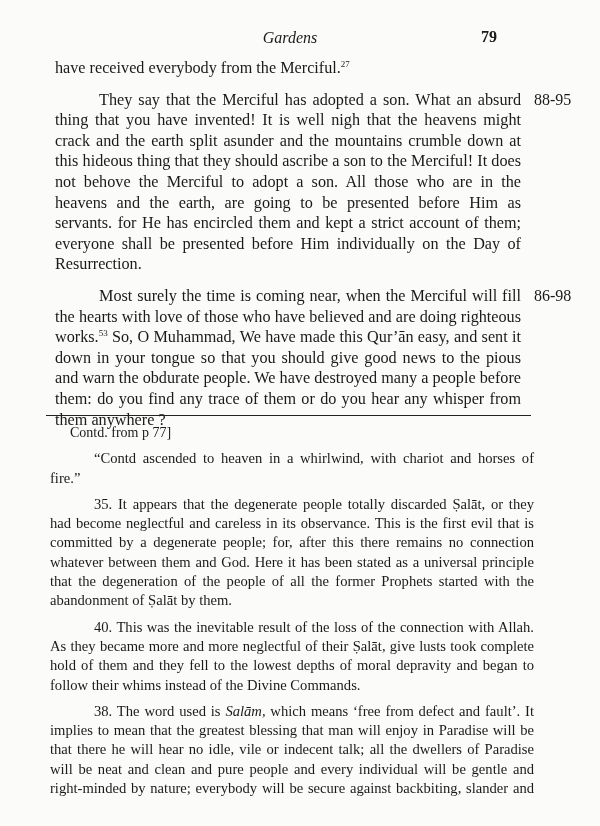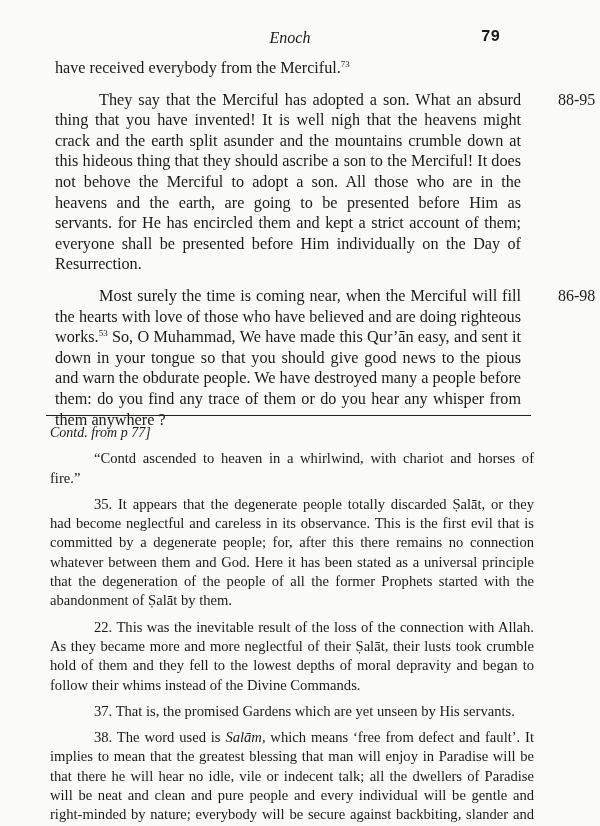--- a/index.html
+++ b/index.html
@@ -6,72 +6,71 @@
     body {
       width: 600px; height: 826px; background: #fbfbf9; overflow: hidden;
       font-family: "Liberation Serif", "DejaVu Serif", serif; color: #1a1a1a;
       position: relative;
     }
     .page { position: absolute; left: 0; top: 0; width: 600px; height: 826px; }
     .header-title {
       position: absolute; top: 29px; left: 0; width: 600px; text-align: center;
       font-style: italic; font-size: 16px; padding-right: 20px; box-sizing: border-box;
     }
-    .page-number { position: absolute; top: 28px; left: 481px; font-size: 16px; font-weight: bold; font-family: Liberation Mono, monospace; }
+    .page-number { position: absolute; top: 28px; left: 481px; font-size: 16px; font-weight: bold; }
     .main { position: absolute; left: 55px; top: 58px; width: 466px; font-size: 16.2px; line-height: 20.6px; }
     .main p { margin: 0; text-align: justify; }
     .main p.indent { text-indent: 44px; }
     .verse-block { position: relative; }
     .verse-ref {
-      position: absolute; left: 479px; top: 0; font-size: 16px; white-space: nowrap; margin-left: 24px;
+      position: absolute; left: 479px; top: 0; font-size: 16px; white-space: nowrap;
     }
     sup { font-size: 9px; vertical-align: 6px; line-height: 0; }
     .rule {
       position: absolute; left: 46px; top: 415px; width: 485px; height: 0;
       border-top: 1.6px solid #222;
     }
     .footnotes {
       position: absolute; left: 50px; top: 423px; width: 484px;
       font-size: 14.6px; line-height: 19.3px;
     }
     .footnotes p { margin: 0; text-align: justify; }
-    .footnotes p.cont { font-style: italic; font-size: 14px; }
+    .footnotes p.cont { font-size: 14px; margin-left: 20px; }
     .footnotes p.indent { text-indent: 44px; }
     .footnotes p.gap { margin-top: 7px; }
     .footnotes p.last-full { text-align-last: justify; }
     em { }
   </style>
 </head>
 <body>
 
 <div class="page">
-  <div class="header-title">Enoch</div>
+  <div class="header-title">Gardens</div>
   <div class="page-number">79</div>
 
   <div class="main">
-    <p><span>have received everybody from the Merciful.</span><sup>73</sup></p>
+    <p><span>have received everybody from the Merciful.</span><sup>27</sup></p>
 
     <div class="verse-block" style="margin-top:11px;">
       <p class="indent">They say that the Merciful has adopted a son. What an absurd thing that you have invented! It is well nigh that the heavens might crack and the earth split asunder and the mountains crumble down at this hideous thing that they should ascribe a son to the Merciful! It does not behove the Merciful to adopt a son. All those who are in the heavens and the earth, are going to be presented before Him as servants. for He has encircled them and kept a strict account of them; everyone shall be presented before Him individually on the Day of Resurrection.</p>
       <span class="verse-ref">88-95</span>
     </div>
 
     <div class="verse-block" style="margin-top:11px;">
       <p class="indent"><span>Most surely the time is coming near, when the Merciful will fill the hearts with love of those who have believed and are doing righteous works.</span><sup>53</sup><span> So, O Muhammad, We have made this Qur’ān easy, and sent it down in your tongue so that you should give good news to the pious and warn the obdurate people. We have destroyed many a people before them: do you find any trace of them or do you hear any whisper from them anywhere ?</span></p>
       <span class="verse-ref">86-98</span>
     </div>
   </div>
 
   <div class="rule"></div>
 
   <div class="footnotes">
     <p class="cont">Contd. from p 77]</p>
     <p class="indent gap">“Contd ascended to heaven in a whirlwind, with chariot and horses of fire.”</p>
 
     <p class="indent gap"><span>35.</span> <span>It appears that the degenerate people totally discarded Ṣalāt, or they had become neglectful and careless in its observance. This is the first evil that is committed by a degenerate people; for, after this there remains no connection whatever between them and God. Here it has been stated as a universal principle that the degeneration of the people of all the former Prophets started with the abandonment of Ṣalāt by them.</span></p>
 
-    <p class="indent gap"><span>22.</span> <span>This was the inevitable result of the loss of the connection with Allah. As they became more and more neglectful of their Ṣalāt, their lusts took crumble hold of them and they fell to the lowest depths of moral depravity and began to follow their whims instead of the Divine Commands.</span></p>
+    <p class="indent gap"><span>40.</span> <span>This was the inevitable result of the loss of the connection with Allah. As they became more and more neglectful of their Ṣalāt, give lusts took complete hold of them and they fell to the lowest depths of moral depravity and began to follow their whims instead of the Divine Commands.</span></p>
 
-    <p class="indent gap"><span>37.</span> <span>That is, the promised Gardens which are yet unseen by His servants.</span></p>
 
     <p class="indent gap last-full"><span>38.</span> <span>The word used is </span><em>Salām,</em><span> which means ‘free from defect and fault’. It implies to mean that the greatest blessing that man will enjoy in Paradise will be that there he will hear no idle, vile or indecent talk; all the dwellers of Paradise will be neat and clean and pure people and every individual will be gentle and right-minded by nature; everybody will be secure against backbiting, slander and</span></p>
   </div>
 </div>
 
 </body></html>

